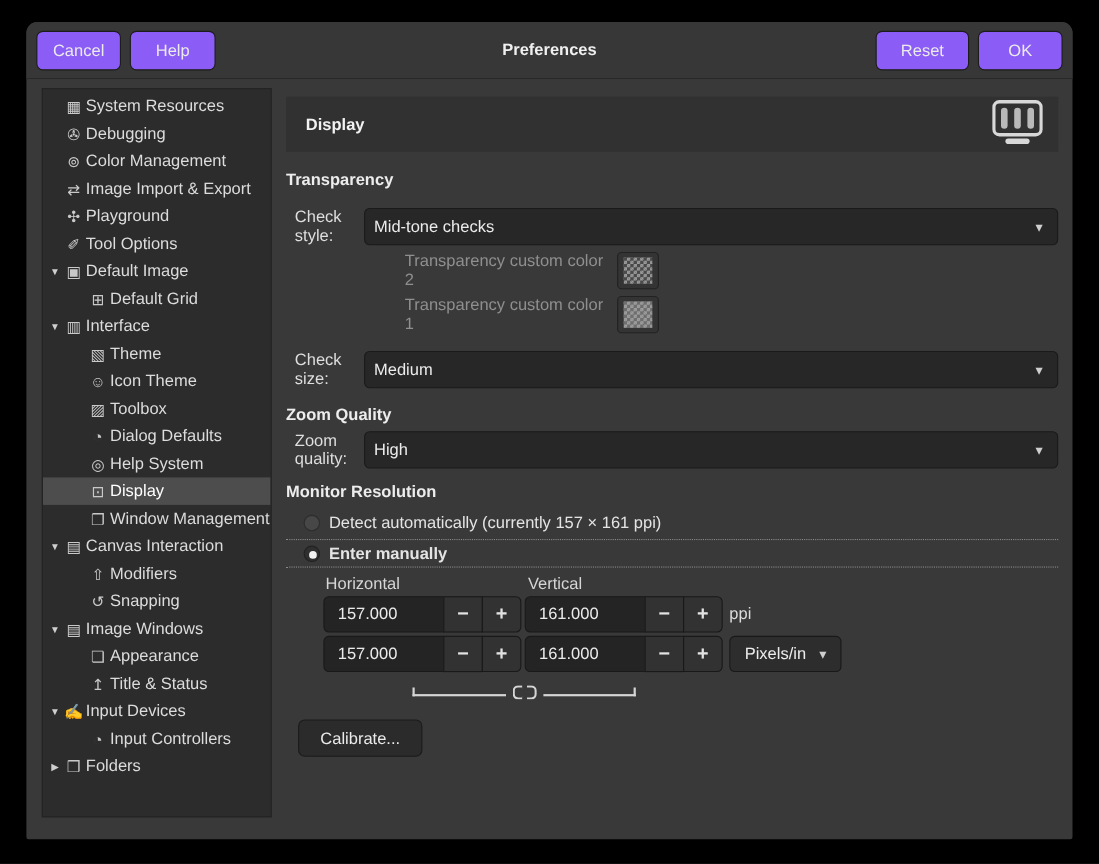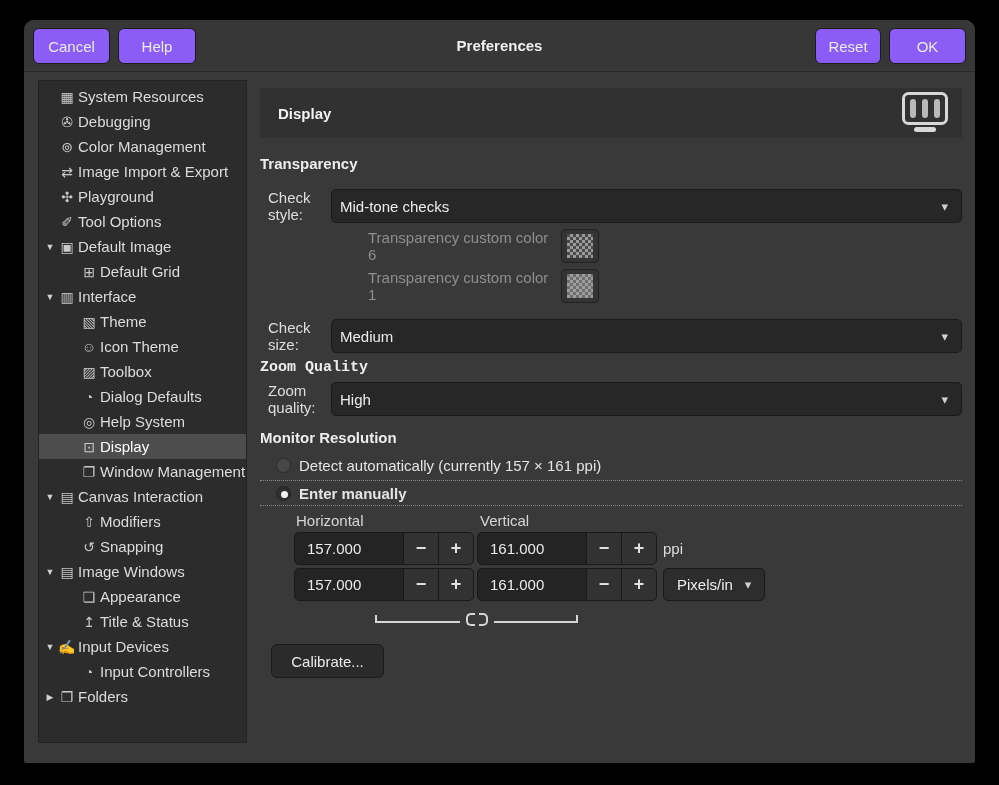--- a/index.html
+++ b/index.html
@@ -9,21 +9,21 @@
             background:#393939; border-radius:10px 10px 2px 2px; color:#e4e4e4; font-size:15px; }
 
   
   #titlebar { position:absolute; left:0; top:0; width:100%; height:52px; background:#373737;
               border-bottom:1px solid #282828; border-radius:10px 10px 0 0; }
   .tb-btn { position:absolute; top:8px; height:36px; background:#8b5cf6; border:1px solid #1c1c1c;
             border-radius:6px; color:#ebebeb; font-size:15px; font-family:inherit;
             display:flex; align-items:center; justify-content:center; cursor:pointer; }
   #btn-cancel { left:9px;  width:77px; }
   #btn-help   { left:94px; width:78px; }
-  #btn-reset  { right:94px; width:66px; }
+  #btn-reset  { right:94px; width:85px; }
   #btn-ok     { right:9px;  width:77px; }
   #win-title { position:absolute; left:50%; top:0; transform:translateX(-50%); line-height:52px;
                font-weight:bold; color:#f0f0f0; }
 
   
   #sidebar { position:absolute; left:14px; top:60px; width:209px; height:663px;
              background:#2c2c2c; border:1px solid #232323; overflow:hidden; padding-top:3px; }
   .sb-item { position:relative; height:25px; display:flex; align-items:center; color:#dcdcdc; cursor:pointer; }
   .sb-item.selected { background:#4d4d4d; color:#ffffff; }
   .sb-item .exp { width:16px; margin-left:3px; font-size:9px; color:#cfcfcf; text-align:center; flex:none; }
@@ -257,41 +257,41 @@
 
     <div class="form-row">
       <span class="form-label">Check style:</span>
       <div class="dropdown">
         <span>Mid-tone checks</span>
         <span class="arrow">▾</span>
       </div>
     </div>
 
     <div class="cc-row">
-      <span class="cc-label">Transparency custom color 6</span>
+      <span class="cc-label">Transparency custom color 2</span>
       <div class="swatch-btn">
         <div class="checker"></div>
       </div>
     </div>
     <div class="cc-row">
       <span class="cc-label">Transparency custom color 1</span>
       <div class="swatch-btn">
         <div class="checker c2"></div>
       </div>
     </div>
 
     <div class="form-row">
       <span class="form-label">Check size:</span>
       <div class="dropdown">
         <span>Medium</span>
         <span class="arrow">▾</span>
       </div>
     </div>
 
-    <div class="section-h" style="margin-top:6px;font-family:Liberation Mono, monospace;">Zoom Quality</div>
+    <div class="section-h" style="margin-top:16px;">Zoom Quality</div>
 
     <div class="form-row" style="margin-top:5px;">
       <span class="form-label">Zoom quality:</span>
       <div class="dropdown">
         <span>High</span>
         <span class="arrow">▾</span>
       </div>
     </div>
 
     <div class="section-h" style="margin-top:13px;">Monitor Resolution</div>

